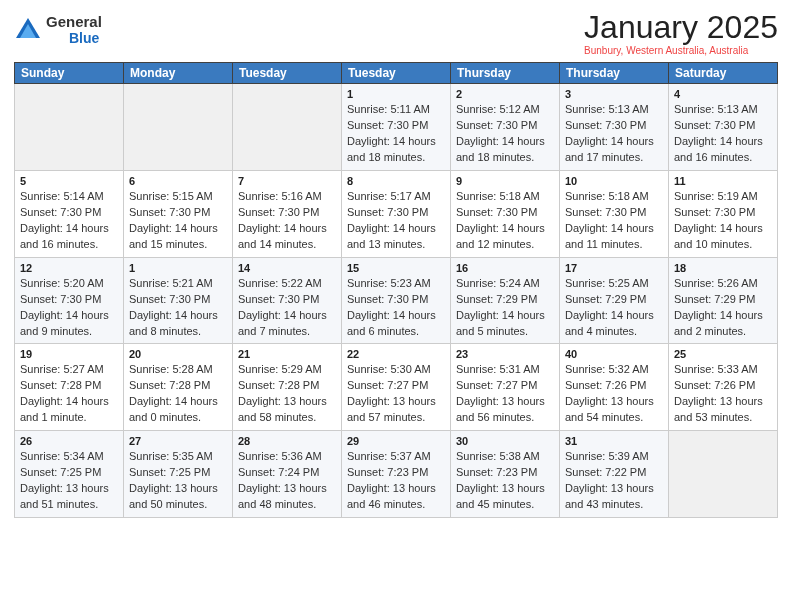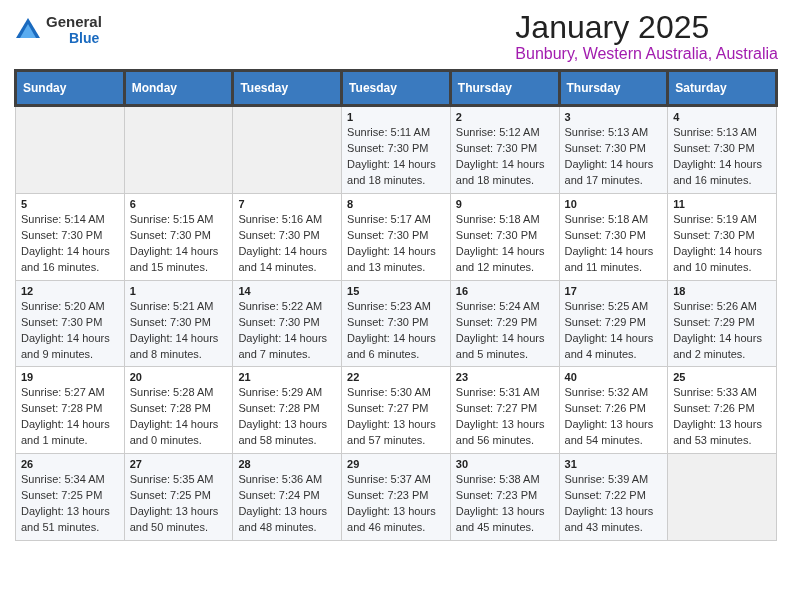--- a/index.html
+++ b/index.html
@@ -51,38 +51,38 @@
     .title-block {
       text-align: left;
     }
     .month-title {
       font-size: 32px;
       font-weight: 300;
       color: #222;
       line-height: 1.1;
     }
     .location {
-      font-size: 16px;
-      color: #a21caf;
+      font-size: 10px;
+      color: #ef4444;
       font-weight: normal;
     }
     .calendar {
       width: 100%;
       border-collapse: collapse;
       border: 1px solid #bbb;
       table-layout: fixed;
     }
     .calendar thead tr th {
       background: #3a7abf;
       color: #fff;
       font-size: 12px;
       font-weight: bold;
       text-align: left;
-      padding: 9px 6px;
-      border: 3px solid #404040;
+      padding: 3px 6px;
+      border: 1px solid #404040;
     }
     .calendar tbody tr td {
       vertical-align: top;
       border: 1px solid #ccc;
       padding: 4px 5px;
       font-size: 9.5px;
       color: #333;
       height: 80px;
       background: #fff;
     }

